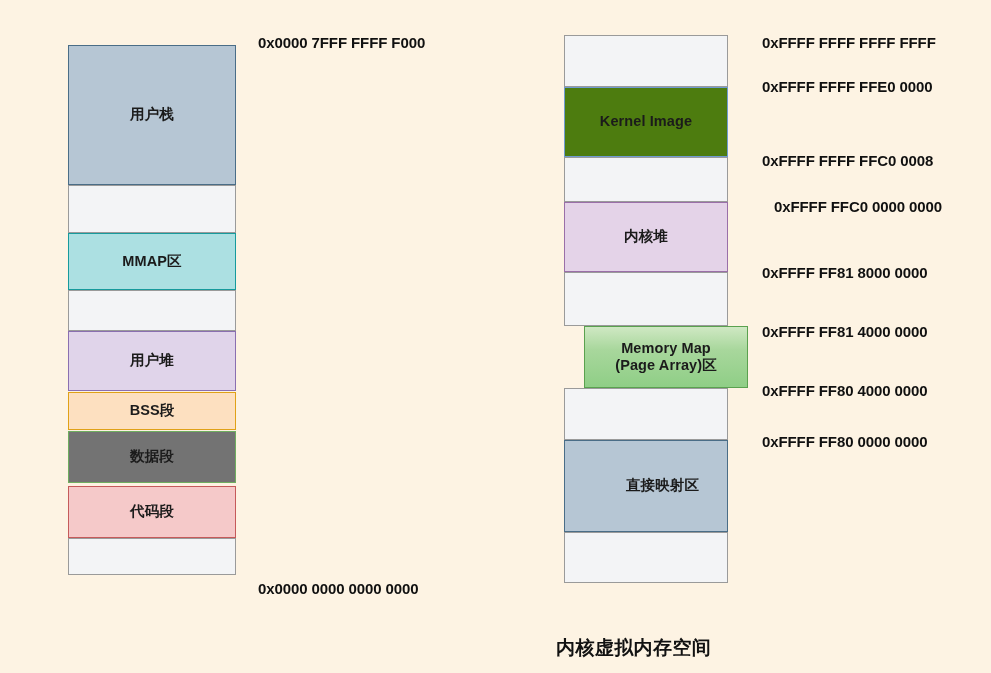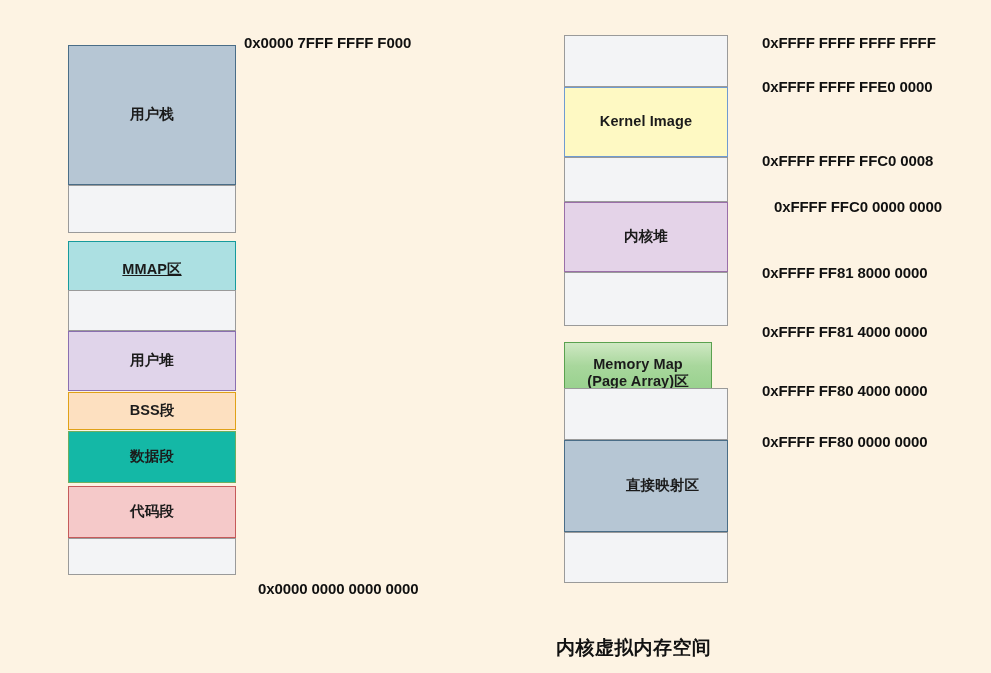--- a/index.html
+++ b/index.html
@@ -80,67 +80,67 @@
 <div class="canvas">
 
   <div class="diagram" id="process-diagram">
 
     <div class="seg" style="top:0px; width:168px; height:140px; background:#b6c6d4; border:1.5px solid #4a6d87;">
       <span class="seg-label">用户栈</span>
     </div>
 
     <div class="seg gap" style="top:140px; width:168px; height:48px;"></div>
 
-    <div class="seg" style="top:196px; width:168px; height:57px; background:#ace0e2; border:1.5px solid #179a9c;text-decoration:underline;">
+    <div class="seg" style="top:188px; width:168px; height:57px; background:#ace0e2; border:1.5px solid #179a9c;">
       <span class="seg-label">MMAP区</span>
     </div>
 
     <div class="seg gap" style="top:245px; width:168px; height:41px;"></div>
 
     <div class="seg" style="top:286px; width:168px; height:60px; background:#e0d4ea; border:1.5px solid #8a6fb0;">
       <span class="seg-label">用户堆</span>
     </div>
 
     <div class="seg" style="top:347px; width:168px; height:38px; background:#fde0c0; border:1.5px solid #e0a117;">
       <span class="seg-label">BSS段</span>
     </div>
 
-    <div class="seg" style="top:386px; width:168px; height:52px; background:#14b8a6; border:1.5px solid #6fae5f;">
+    <div class="seg" style="top:386px; width:168px; height:52px; background:#737373; border:1.5px solid #6fae5f;">
       <span class="seg-label">数据段</span>
     </div>
 
     <div class="seg" style="top:441px; width:168px; height:52px; background:#f5c9c9; border:1.5px solid #c55a5a;">
       <span class="seg-label">代码段</span>
     </div>
 
     <div class="seg gap" style="top:493px; width:168px; height:37px;"></div>
   </div>
 
-  <div class="addr" id="process-top-addr" style="left:244px; top:34px;">0x0000 7FFF FFFF F000</div>
+  <div class="addr" id="process-top-addr" style="left:258px; top:34px;">0x0000 7FFF FFFF F000</div>
   <div class="addr" id="process-bottom-addr" style="left:258px; top:580px;">0x0000 0000 0000 0000</div>
 
 
   <div class="diagram" id="kernel-diagram">
 
     <div class="seg gap" style="top:0px; width:164px; height:52px;"></div>
 
-    <div class="seg" style="top:52px; width:164px; height:70px; background:#fef9c3; border:1.5px solid #6f9bd1;">
+    <div class="seg" style="top:52px; width:164px; height:70px; background:#4d7c0f; border:1.5px solid #6f9bd1;">
       <span class="seg-label">Kernel Image</span>
     </div>
 
     <div class="seg gap" style="top:122px; width:164px; height:45px;"></div>
 
     <div class="seg" style="top:167px; width:164px; height:70px; background:#e4d3e8; border:1.5px solid #9a6fa8;">
       <span class="seg-label">内核堆</span>
     </div>
 
     <div class="seg gap" style="top:237px; width:164px; height:54px;"></div>
 
-    <div class="seg" style="top:307px; width:148px; height:62px; border:1.5px solid #5aa14f;
-                background:linear-gradient(180deg,#cfe8c3 0%,#a8d79c 38%,#8fce86 100%);">
+    <div class="seg" style="top:291px; width:164px; height:62px; border:1.5px solid #5aa14f;
+                background:linear-gradient(180deg,#cfe8c3 0%,#a8d79c 38%,#8fce86 100%);margin-left:20px;">
       <span class="seg-label" style="white-space:pre-line;">Memory Map
 (Page Array)区</span>
     </div>
 
     <div class="seg gap" style="top:353px; width:164px; height:52px;"></div>
 
     <div class="seg" style="top:405px; width:164px; height:92px; background:#b6c6d4; border:1.5px solid #4a6d87;padding-left:33px;">
       <span class="seg-label">直接映射区</span>
     </div>
 

